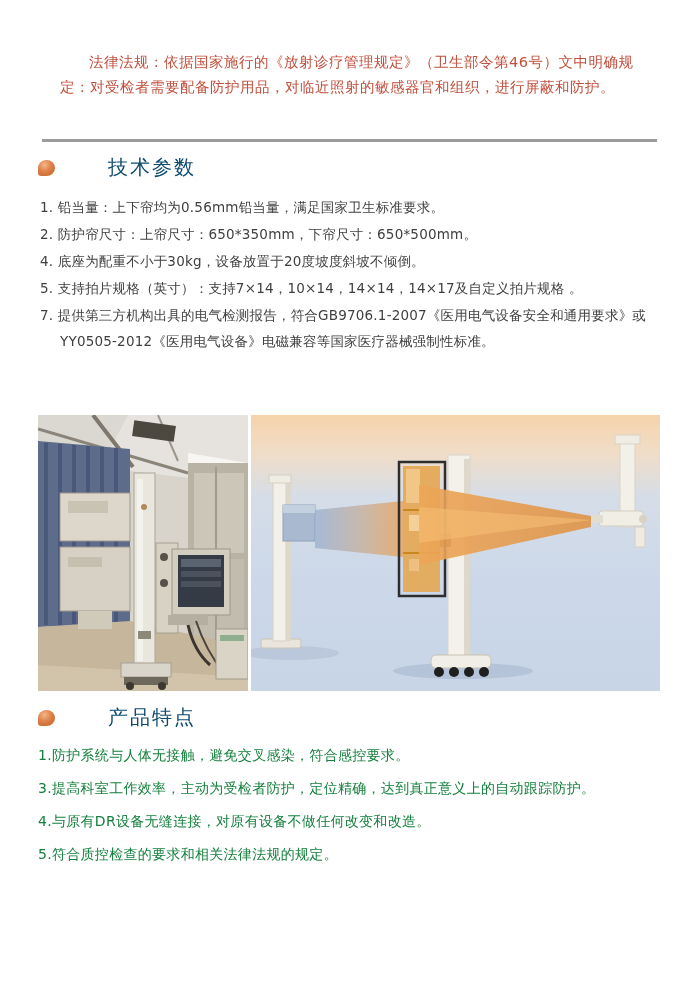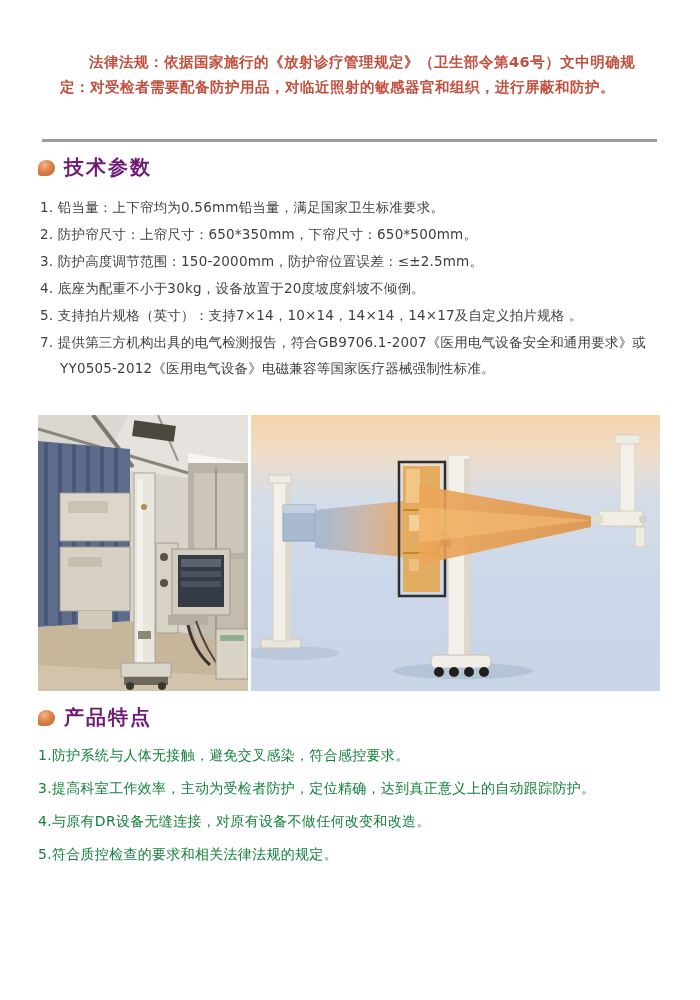--- a/index.html
+++ b/index.html
@@ -3,35 +3,35 @@
 <meta charset="utf-8">
 <style>
   html,body{margin:0;padding:0;}
   body{
     width:700px;height:1000px;position:relative;background:#ffffff;
     font-family:"DejaVu Sans","Liberation Sans",sans-serif;
     overflow:hidden;
   }
   .legal{
     position:absolute;left:60px;top:50px;width:586px;
-    color:#c1503e;font-size:14.5px;font-weight:bold;
+    color:#c1503e;font-size:14.5px;font-weight:normal;
     line-height:1.75;text-indent:2em;letter-spacing:0.5px;
   }
   .divider{
     position:absolute;left:42px;top:139px;width:615px;height:0;
     border-top:3px solid #9b9b9b;
   }
   .section-header{position:absolute;left:38px;display:flex;align-items:center;}
   .section-header .bullet{
     width:17px;height:16px;margin-right:9px;flex:0 0 auto;
     border-radius:50% 50% 50% 20%;
     background:radial-gradient(circle at 38% 30%,#f4b68a 0%,#dd8049 45%,#bf6228 100%);
   }
   .section-title{
-    color:#701a75;font-size:20px;font-weight:bold;letter-spacing:2px;
+    color:#0c4a6e;font-size:20px;font-weight:normal;letter-spacing:2px;margin-left:44px;
   }
   .tech-list{position:absolute;left:40px;top:194px;width:628px;}
   .tech-item{
     color:#3f3f3f;font-size:13.5px;line-height:26px;margin-bottom:1px;
     padding-left:20px;text-indent:-20px;letter-spacing:0.2px;
   }
   .features-list{position:absolute;left:38px;top:744px;width:640px;}
   .feature-item{
     color:#15803d;font-size:14px;line-height:22px;margin-bottom:11px;
     letter-spacing:0.3px;
@@ -49,21 +49,20 @@
 <div class="divider"></div>
 
 <div class="section-header" style="top:154px;">
   <span class="bullet"></span>
   <span class="section-title">技术参数</span>
 </div>
 
 <div class="tech-list">
   <div class="tech-item">1. 铅当量：上下帘均为0.56mm铅当量，满足国家卫生标准要求。</div>
   <div class="tech-item">2. 防护帘尺寸：上帘尺寸：650*350mm，下帘尺寸：650*500mm。</div>
-  <div class="tech-item">3. 防护高度调节范围：150-2000mm，防护帘位置误差：≤±2.5mm。</div>
   <div class="tech-item">4. 底座为配重不小于30kg，设备放置于20度坡度斜坡不倾倒。</div>
   <div class="tech-item">5. 支持拍片规格（英寸）：支持7×14，10×14，14×14，14×17及自定义拍片规格 。</div>
   <div class="tech-item">7. 提供第三方机构出具的电气检测报告，符合GB9706.1-2007《医用电气设备安全和通用要求》或YY0505-2012《医用电气设备》电磁兼容等国家医疗器械强制性标准。</div>
 </div>
 
 <div class="image-row">
 
   <svg width="210" height="276" viewBox="0 0 210 276" xmlns="http://www.w3.org/2000/svg">
 
     <rect x="0" y="0" width="210" height="276" fill="#d8d4cc"></rect>

